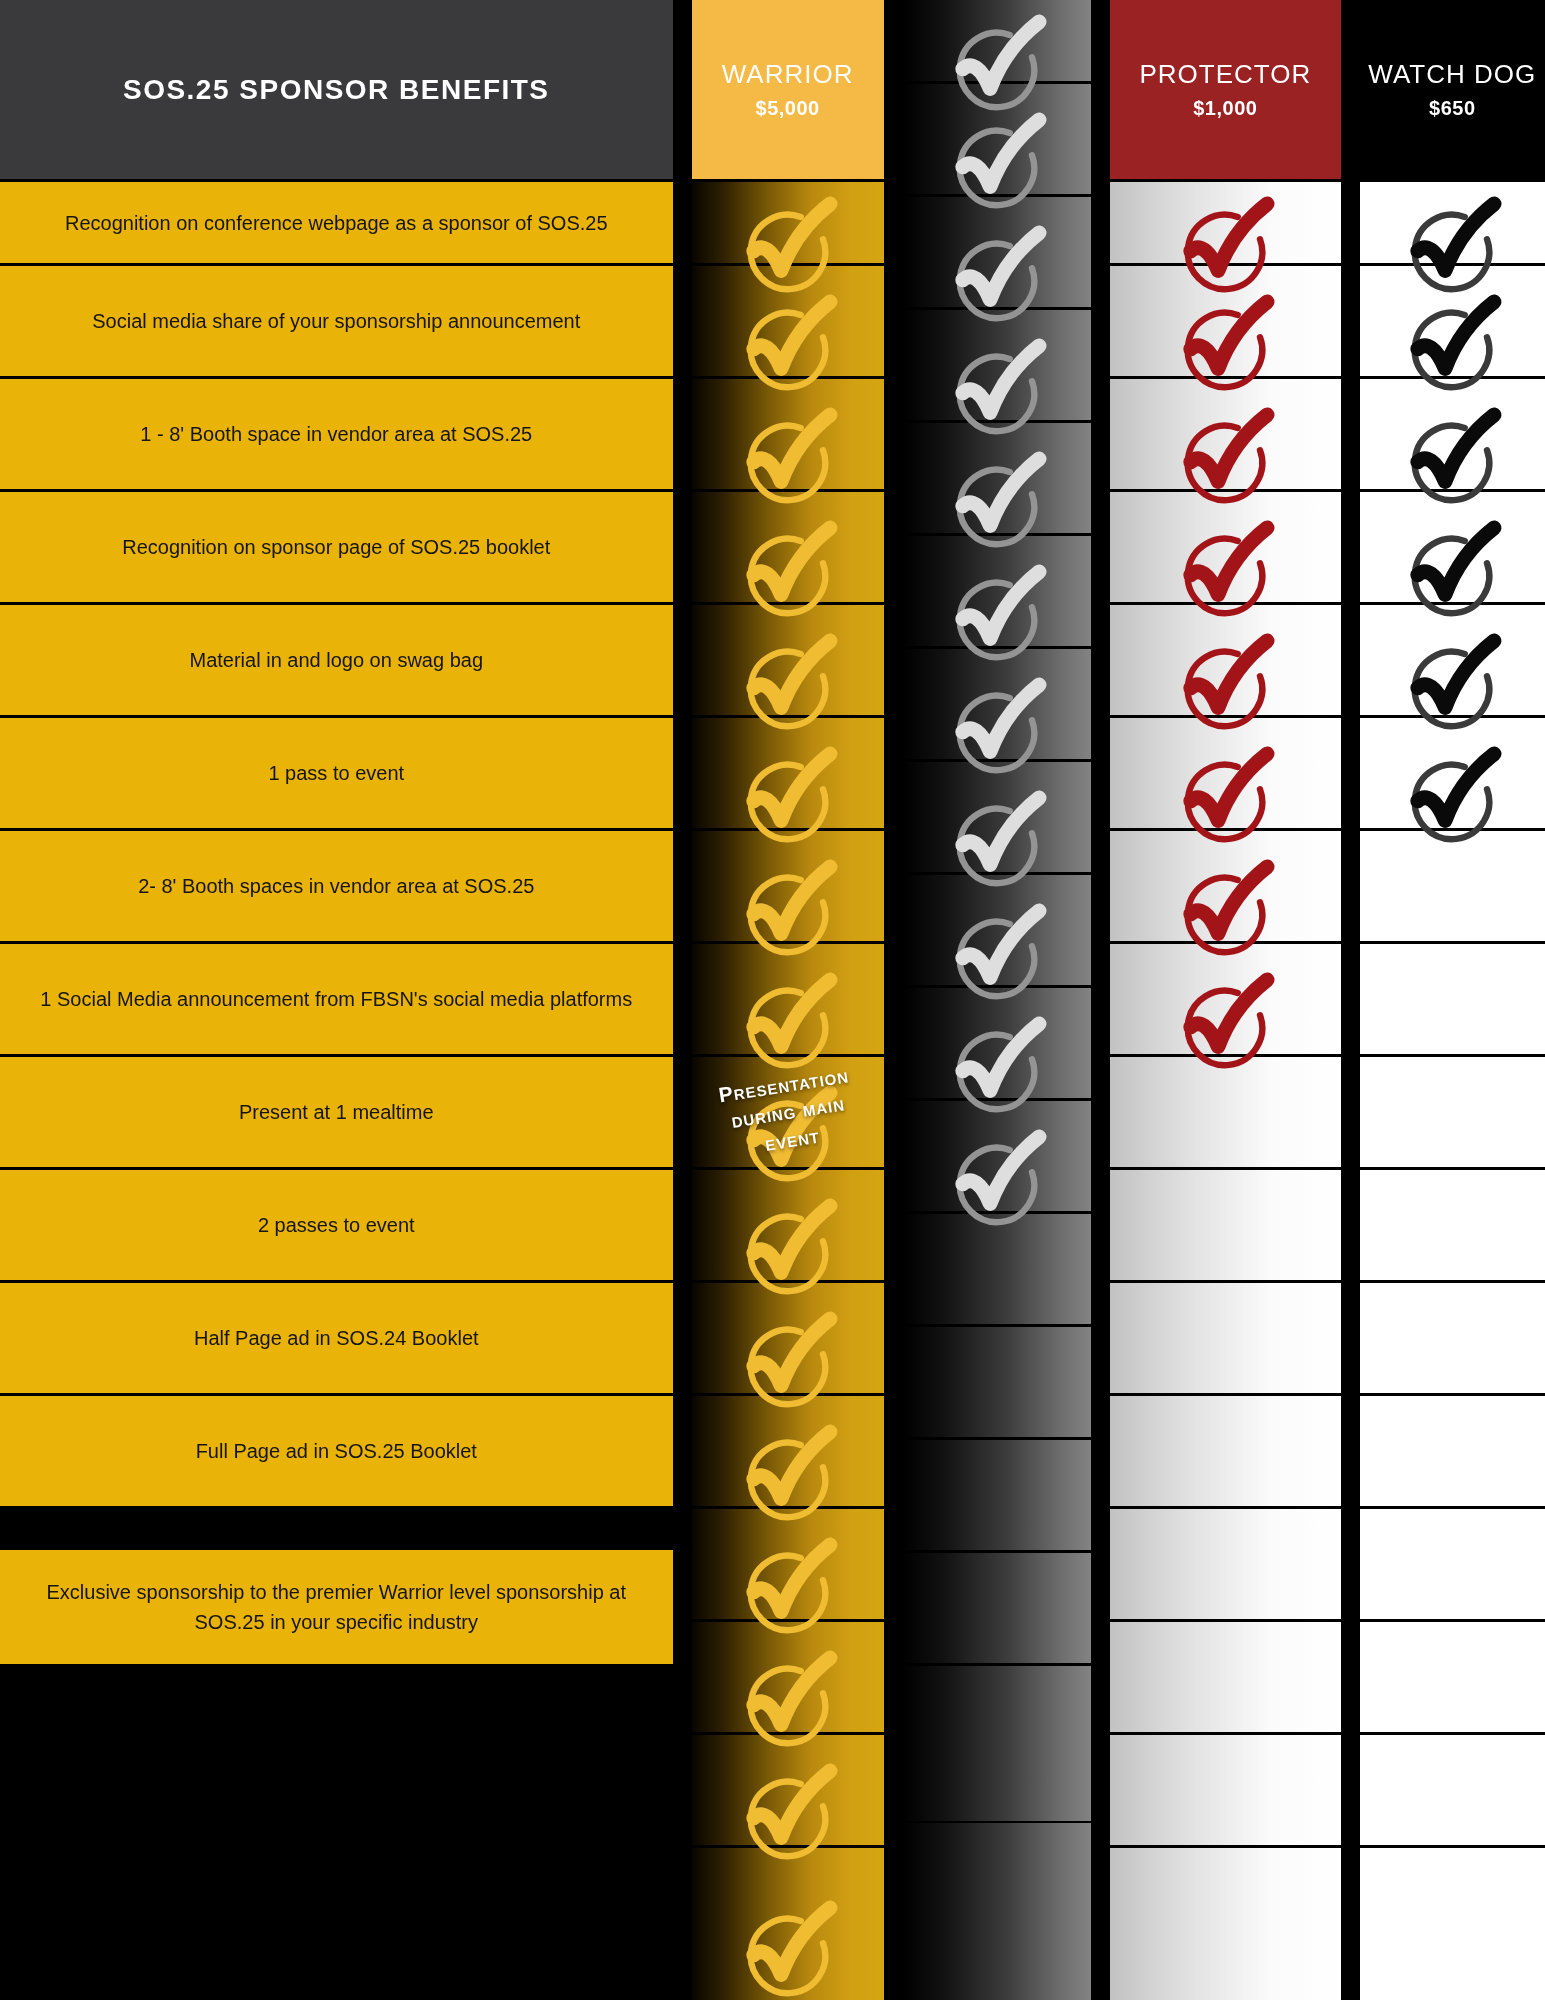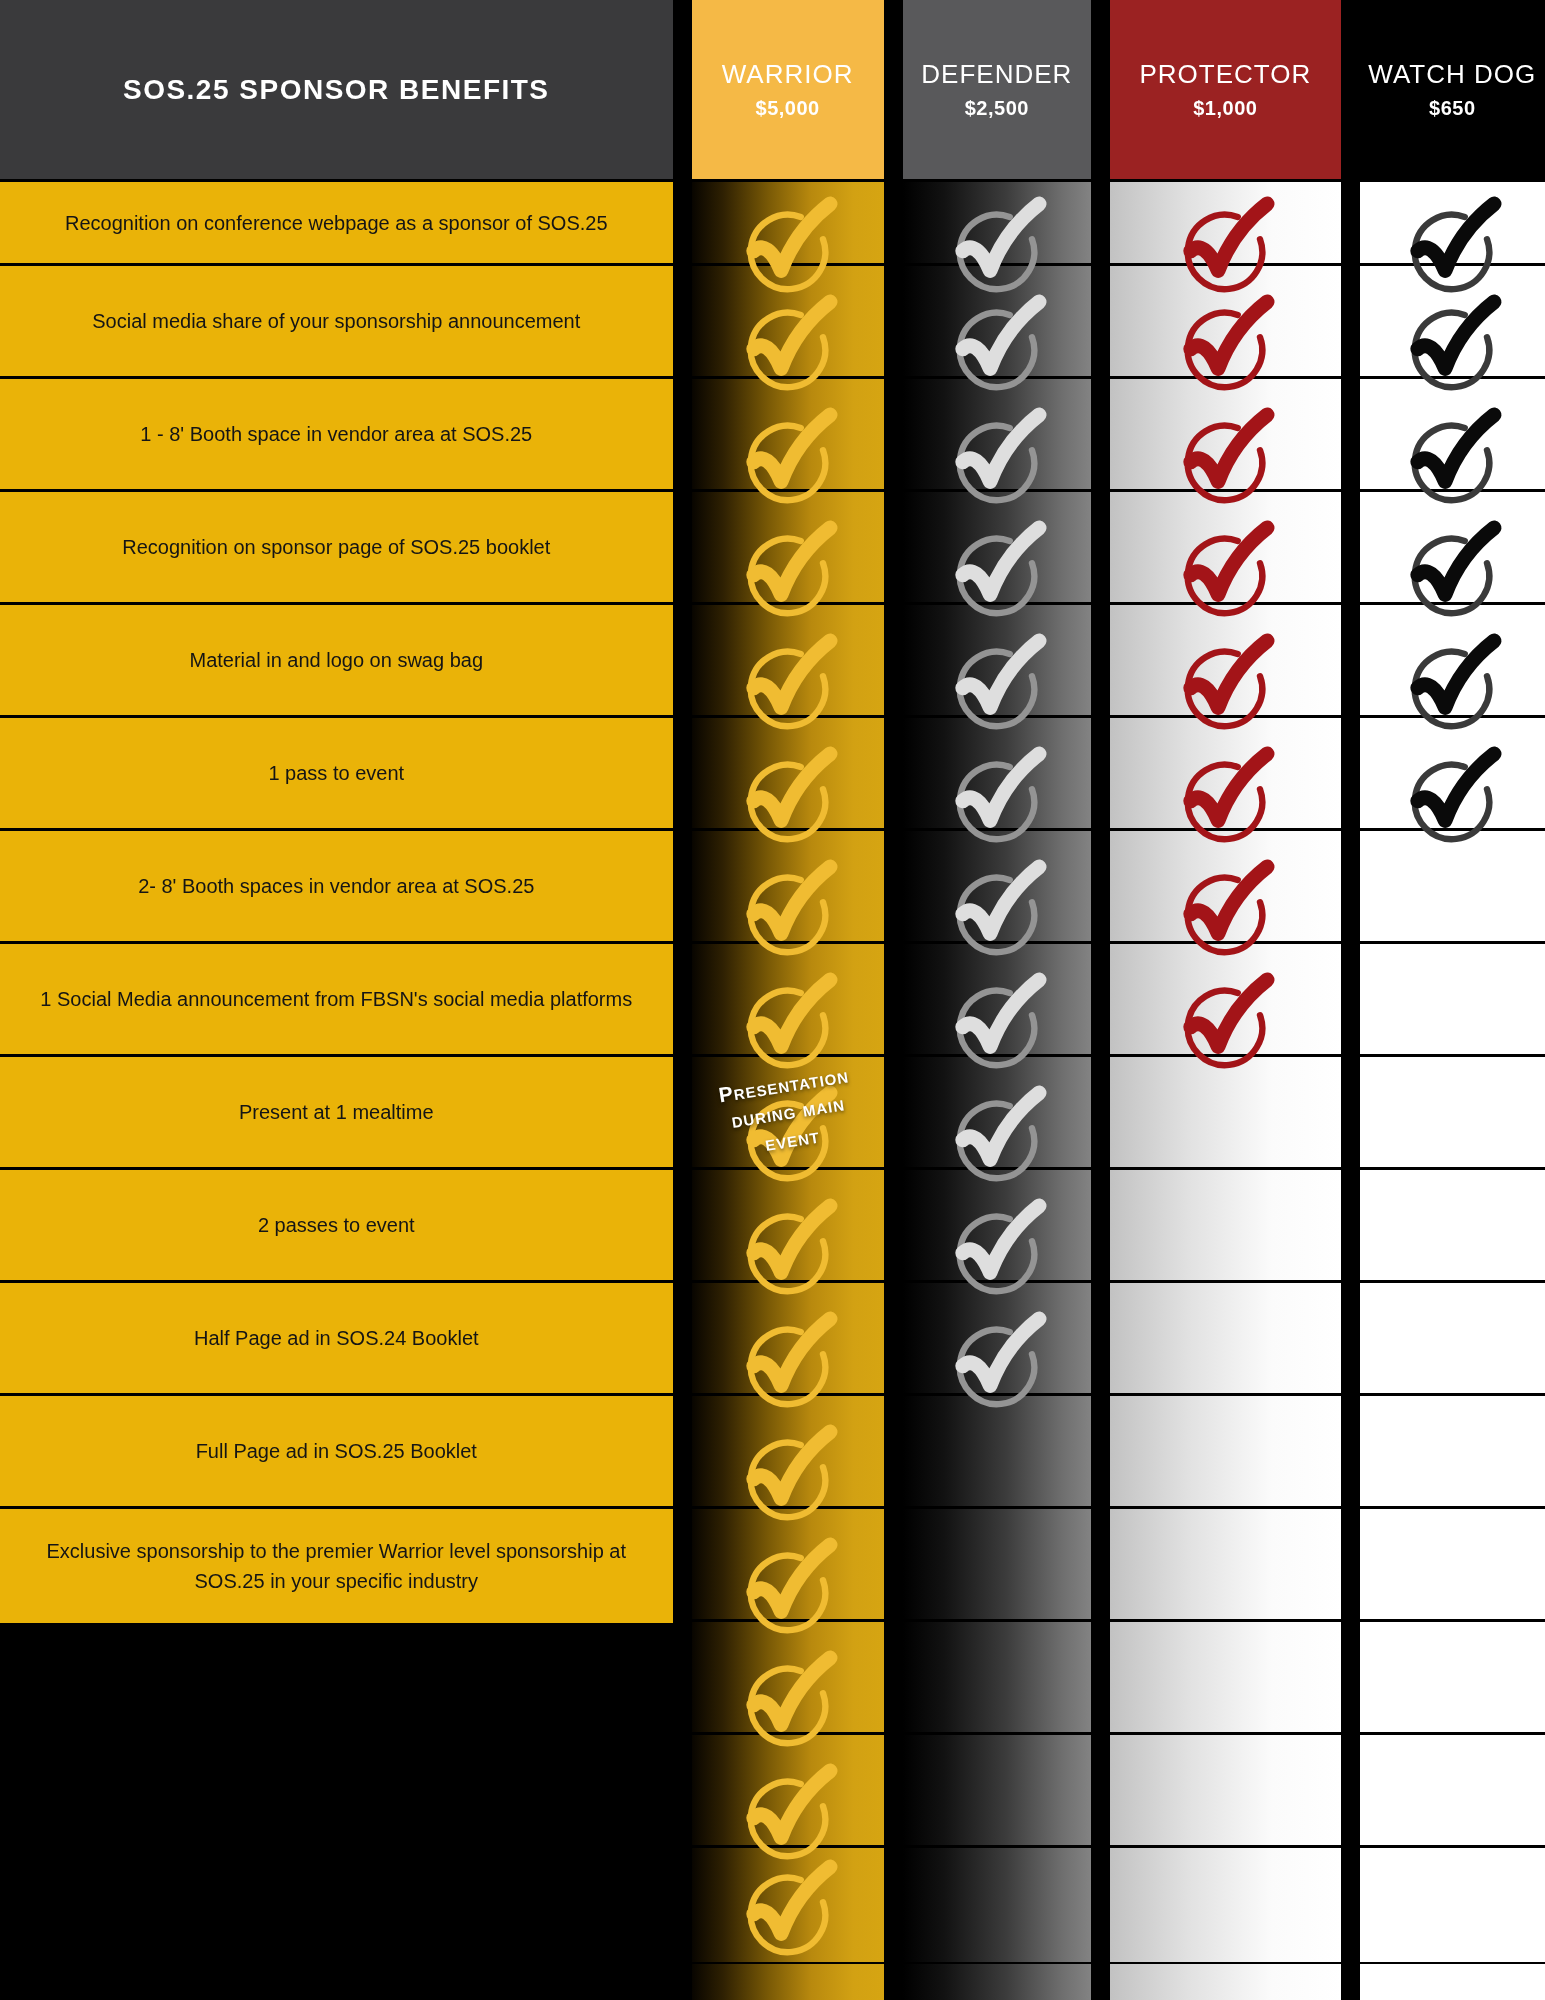--- a/index.html
+++ b/index.html
@@ -20,21 +20,21 @@
   .defender-header{background:#59595b;}
   .protector-header{background:#9b2222;}
   .watchdog-header{background:#000000;}
   .title{font-size:28px;font-weight:bold;letter-spacing:1.5px;}
   .tier-name{font-size:26px;font-weight:normal;letter-spacing:1px;}
   .tier-price{font-size:20px;font-weight:bold;margin-top:7px;letter-spacing:.5px;}
 
   
   .cell{box-sizing:border-box;position:relative;height:113px;flex:0 0 auto;border-bottom:3px solid #000;}
   .cell.first{height:84px;}
-  .cell.last{height:116px;border-bottom-width:2px;}
+  .cell.last{height:116px;border-bottom-width:2px;margin-top:41px;}
   .benefit-cell{background:#eab308;display:flex;align-items:center;justify-content:center;}
   .blabel{font-size:20px;color:#151515;text-align:center;line-height:1.5;padding:0 34px;}
 
   
   .check{position:absolute;left:50%;top:50%;width:98px;height:98px;transform:translate(-50%,-50%) translateY(24px);z-index:2;overflow:visible;}
   .cell.last .check{transform:translate(-50%,-50%) translateY(5px);}
   .col-warrior .ring,.col-warrior .tick{stroke:#f0bc32;}
   .col-defender .ring{stroke:#949494;} .col-defender .tick{stroke:#dedede;}
   .col-protector .ring,.col-protector .tick{stroke:#a31418;}
   .col-watchdog .ring{stroke:#3a3a3a;} .col-watchdog .tick{stroke:#0a0a0a;}
@@ -197,24 +197,20 @@
         </div>
         <div class="cell tier-cell last">
           <svg class="check" viewBox="0 0 100 100">
     <path class="ring" d="M 85.7 42 A 38 38 0 1 1 63 19.3" fill="none" stroke-width="6.5" stroke-linecap="round"></path>
     <path class="tick" d="M 15 54 C 24 46 34 53 43 74 C 53 47 71 23 93 6" fill="none" stroke-width="15" stroke-linecap="round" stroke-linejoin="round"></path>
   </svg>
         </div>
       </div>
 
     <div class="col col-defender" id="col-defender">
-      <div class="hcell defender-header">
-        <div class="tier-name">DEFENDER</div>
-        <div class="tier-price">$2,500</div>
-      </div>
     <div class="cell tier-cell first">
           <svg class="check" viewBox="0 0 100 100">
     <path class="ring" d="M 85.7 42 A 38 38 0 1 1 63 19.3" fill="none" stroke-width="6.5" stroke-linecap="round"></path>
     <path class="tick" d="M 15 54 C 24 46 34 53 43 74 C 53 47 71 23 93 6" fill="none" stroke-width="15" stroke-linecap="round" stroke-linejoin="round"></path>
   </svg>
         </div>
         <div class="cell tier-cell">
           <svg class="check" viewBox="0 0 100 100">
     <path class="ring" d="M 85.7 42 A 38 38 0 1 1 63 19.3" fill="none" stroke-width="6.5" stroke-linecap="round"></path>
     <path class="tick" d="M 15 54 C 24 46 34 53 43 74 C 53 47 71 23 93 6" fill="none" stroke-width="15" stroke-linecap="round" stroke-linejoin="round"></path>

